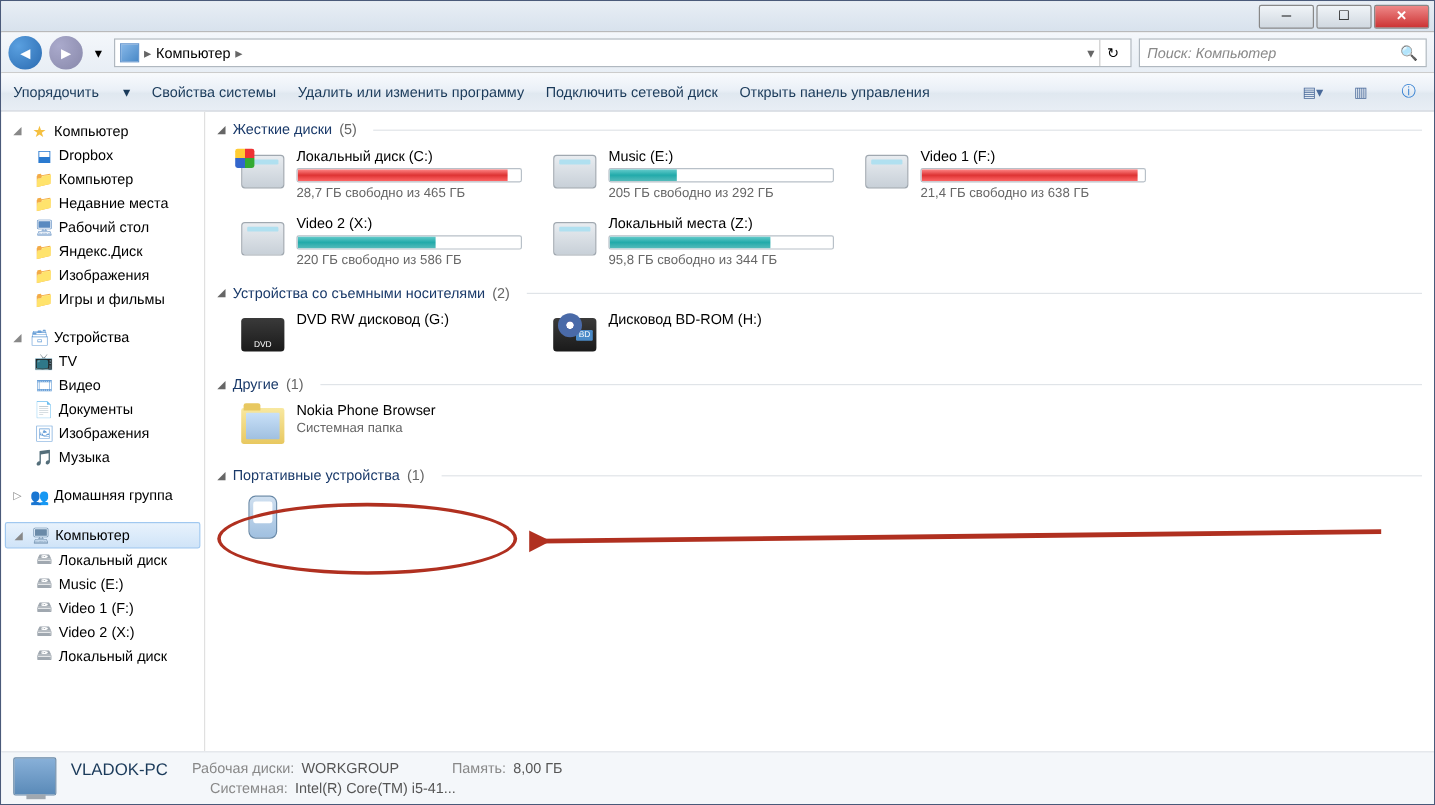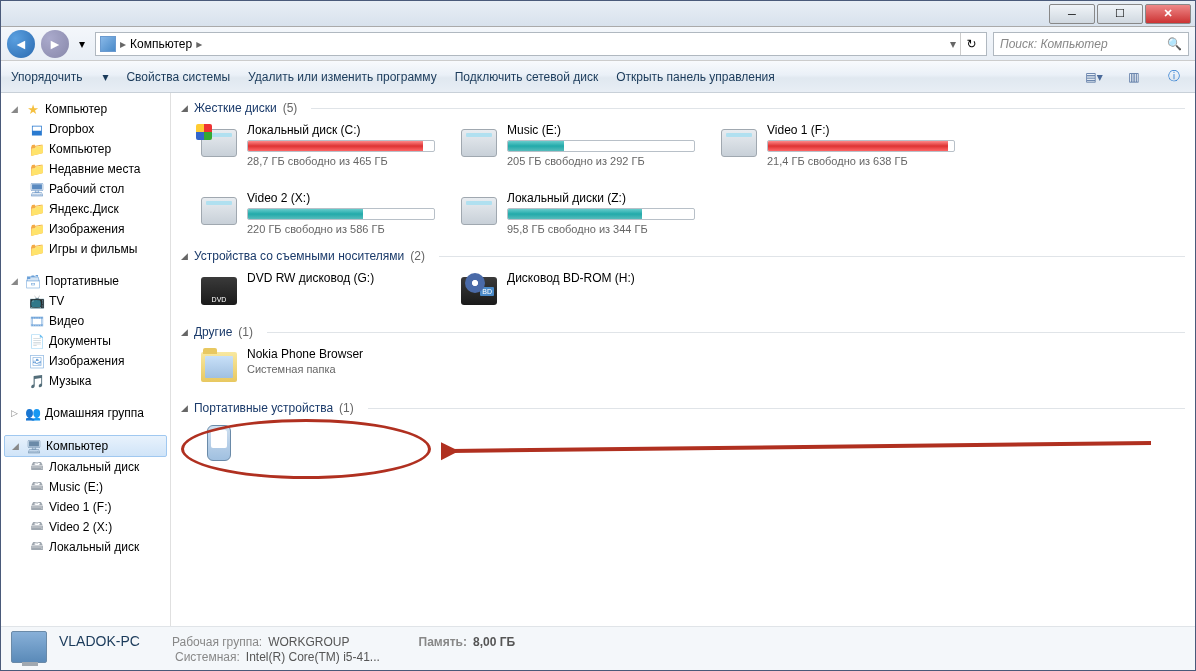--- a/index.html
+++ b/index.html
@@ -11,21 +11,21 @@
 .winbtn.max { background:linear-gradient(180deg,#f0f4f8,#d0d8e0); }
 .winbtn.close { background:linear-gradient(180deg,#e88,#c33); color:#fff; font-weight:bold; margin-right:4px; }
 .navbar { height:34px; background:linear-gradient(180deg,#f4f7fb 0%,#e8eef5 100%); display:flex; align-items:center; padding:0 6px; gap:6px; border-bottom:1px solid #ccc; }
 .navbtn { width:28px; height:28px; border-radius:14px; background:radial-gradient(circle at 30% 30%,#5aa0e0,#2a6ab0); display:flex; align-items:center; justify-content:center; color:#fff; font-size:14px; }
 .navbtn.disabled { background:radial-gradient(circle at 30% 30%,#aac,#88a); }
 .navdrop { width:14px; height:18px; display:flex; align-items:center; justify-content:center; }
 .breadcrumb { flex:1; height:24px; background:#fff; border:1px solid #b0b8c0; display:flex; align-items:center; padding:0 4px; gap:4px; }
 .bc-icon { width:16px; height:16px; background:linear-gradient(135deg,#88b8e8,#4a8ac8); border:1px solid #6a9ad0; }
 .bc-sep { color:#666; }
 .bc-refresh { width:22px; height:22px; border-left:1px solid #ccc; display:flex; align-items:center; justify-content:center; }
-.searchbox { width:196px; height:24px; background:#fff; border:1px solid #b0b8c0; display:flex; align-items:center; padding:0 6px; color:#888; font-style:italic; }
+.searchbox { width:240px; height:24px; background:#fff; border:1px solid #b0b8c0; display:flex; align-items:center; padding:0 6px; color:#888; font-style:italic; }
 .searchbox .sicon { margin-left:auto; color:#4a8ac8; font-style:normal; }
 .toolbar { height:32px; background:linear-gradient(180deg,#f8fafd 0%,#eaf0f7 45%,#e0e8f0 55%,#e8eef5 100%); display:flex; align-items:center; padding:0 10px; gap:18px; border-bottom:1px solid #c8d0d8; }
 .toolbar .titem { color:#1a3a5a; cursor:default; display:flex; align-items:center; gap:20px; }
 .toolbar .spacer { flex:1; }
 .toolbar .ticon { width:22px; height:22px; display:flex; align-items:center; justify-content:center; color:#4a6a9a; }
 .body { flex:1; display:flex; overflow:hidden; }
 .sidebar { width:170px; border-right:1px solid #e0e0e0; overflow-y:auto; padding:6px 0; background:#fff; }
 .tree-item { display:flex; align-items:center; padding:2px 4px 2px 10px; gap:4px; white-space:nowrap; cursor:default; }
 .tree-item.indent { padding-left:28px; }
 .tree-item.selected { background:linear-gradient(180deg,#e8f2fc,#d0e4f8); border:1px solid #a0c8f0; border-radius:2px; margin:0 3px; padding-left:7px; }
@@ -35,21 +35,21 @@
 .folder { color:#f0c870; }
 .lib { color:#6aa0d8; }
 .drive { color:#a0a8b0; }
 .grp { color:#88a8c8; }
 .comp { color:#6a8aa8; }
 .tree-sep { height:12px; }
 .content { flex:1; overflow:auto; padding:4px 10px; position:relative; }
 .group-header { display:flex; align-items:center; gap:6px; padding:4px 0; color:#1a3a6a; }
 .group-header .gh-arrow { color:#666; font-size:9px; }
 .group-header .gh-line { flex:1; height:1px; background:#e0e4e8; margin-left:8px; }
-.tiles { display:flex; flex-wrap:wrap; gap:20px 20px; padding:2px 0 8px 16px; }
+.tiles { display:flex; flex-wrap:wrap; gap:8px 20px; padding:2px 0 8px 16px; }
 .tile { width:240px; display:flex; gap:8px; padding:2px; }
 .tile-icon { width:40px; height:40px; display:flex; align-items:center; justify-content:center; flex-shrink:0; }
 .drive-icon { width:36px; height:28px; background:linear-gradient(180deg,#e8ecf0,#c8d0d8); border:1px solid #a0a8b0; border-radius:3px; position:relative; }
 .drive-icon::before { content:""; position:absolute; top:3px; left:4px; right:4px; height:4px; background:#b0e0f0; border-radius:1px; }
 .drive-icon.win::after { content:""; position:absolute; left:-6px; top:-6px; width:16px; height:16px; background:conic-gradient(#e33 0 25%,#3a3 0 50%,#36c 0 75%,#fc3 0); border-radius:2px; }
 .dvd-icon { width:36px; height:28px; background:linear-gradient(180deg,#3a3a3a,#1a1a1a); border-radius:3px; position:relative; color:#fff; font-size:7px; display:flex; align-items:flex-end; justify-content:center; padding-bottom:2px; }
 .dvd-icon::before { content:""; position:absolute; top:-4px; left:8px; width:20px; height:20px; border-radius:50%; background:radial-gradient(circle,#fff 20%,#ccc 22%,conic-gradient(#e8a,#ae8,#8ae,#e8a) 24%); }
 .bd-icon { width:36px; height:28px; background:linear-gradient(180deg,#3a3a3a,#1a1a1a); border-radius:3px; position:relative; display:flex; align-items:center; justify-content:flex-end; padding-right:3px; }
 .bd-icon::before { content:"BD"; background:#4a8ac8; color:#fff; font-size:7px; padding:1px 2px; border-radius:1px; }
 .bd-icon::after { content:""; position:absolute; top:-4px; left:4px; width:20px; height:20px; border-radius:50%; background:radial-gradient(circle,#fff 20%,#88b 22%,#4a6aa8 24%); }
@@ -153,21 +153,21 @@
           <span>Изображения</span>
         </div>
       <div class="tree-item indent">
           <span class="tree-icon folder">📁</span>
           <span>Игры и фильмы</span>
         </div>
       <div class="tree-sep"></div>
       <div class="tree-item">
           <span class="tree-ex">◢</span>
           <span class="tree-icon lib">🗃</span>
-          <span>Портативные</span>
+          <span>Устройства</span>
         </div>
       <div class="tree-item indent">
           <span class="tree-icon lib">📺</span>
           <span>TV</span>
         </div>
       <div class="tree-item indent">
           <span class="tree-icon lib">🎞</span>
           <span>Видео</span>
         </div>
       <div class="tree-item indent">
@@ -270,21 +270,21 @@
                 <div class="bar-fill teal" style="width:62%"></div>
               </div>
        <div class="tile-sub">220 ГБ свободно из 586 ГБ</div>
      </div>
    </div>
           <div class="tile">
      <div class="tile-icon">
               <div class="drive-icon"></div>
             </div>
      <div class="tile-info">
-       <div class="tile-name">Локальный диски (Z:)</div>
+       <div class="tile-name">Локальный места (Z:)</div>
        <div class="bar">
                 <div class="bar-fill teal" style="width:72%"></div>
               </div>
        <div class="tile-sub">95,8 ГБ свободно из 344 ГБ</div>
      </div>
    </div>
         </div>
 
       <div class="group-header">
           <span class="gh-arrow">◢</span>
@@ -353,27 +353,27 @@
         <line x1="710" y1="20" x2="10" y2="28" stroke="#b03020" stroke-width="4" marker-end="url(#ah)"></line>
       </svg>
     </div>
   </div>
 
   <div class="statusbar">
     <div class="sb-icon">
         <div class="comp-big"></div>
       </div>
     <div class="sb-info">
-      <div style="display:flex; gap:32px; align-items:flex-end;">
+      <div style="display:flex; gap:20px; align-items:flex-start;">
         <span class="sb-title">VLADOK-PC</span>
         <span class="sb-row">
-            <span class="sb-label">Рабочая группа:</span>
+            <span class="sb-label">Рабочая диски:</span>
             <span>WORKGROUP</span>
           </span>
-        <span class="sb-row" style="margin-left:37px;font-weight:bold;">
+        <span class="sb-row" style="margin-left:24px;">
             <span class="sb-label">Память:</span>
             <span>8,00 ГБ</span>
           </span>
       </div>
       <div class="sb-row" style="margin-left:0;">
         <span style="width:110px;"></span>
         <span class="sb-label">Системная:</span>
           <span>Intel(R) Core(TM) i5-41...</span>
       </div>
     </div>

